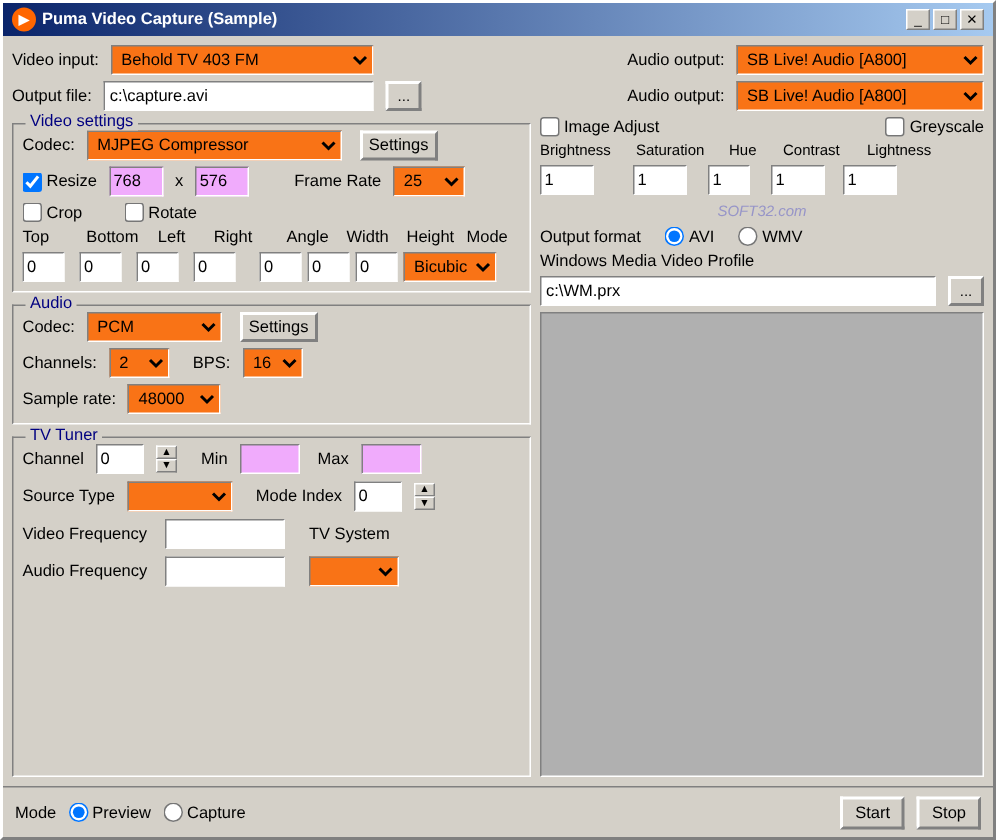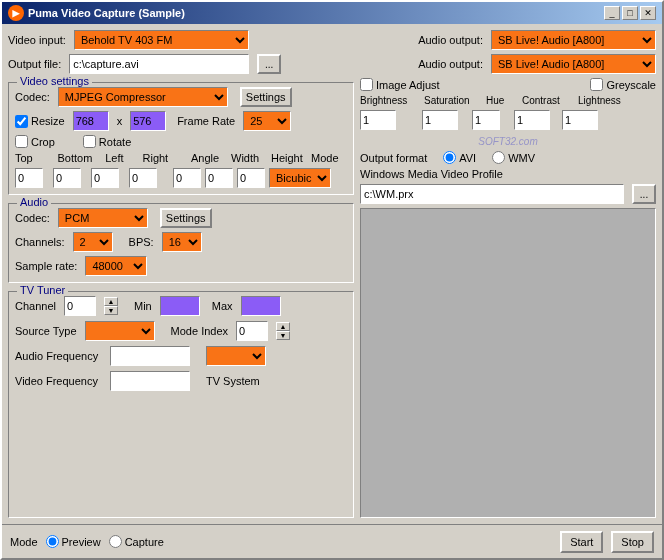--- a/index.html
+++ b/index.html
@@ -166,21 +166,21 @@
       justify-content: space-between;
     }
     input[type="radio"] {
       margin: 0;
     }
     .small-input {
       width: 36px;
       height: 20px;
       border: 1px solid;
       border-color: #808080 #ffffff #ffffff #808080;
-      background: #8b5cf6;
+      background: #f0abfc;
       padding: 1px 2px;
       font-size: 11px;
     }
     .tiny-input {
       width: 28px;
       height: 20px;
       border: 1px solid;
       border-color: #808080 #ffffff #ffffff #808080;
       background: white;
       padding: 1px 2px;
@@ -301,21 +301,21 @@
             </div>
 
             <div class="form-row">
               <div class="checkbox-wrap">
                 <input type="checkbox" checked="" style="">
                 <label>Resize</label>
               </div>
               <input class="small-input" type="text" value="768" style="">
               <span>x</span>
               <input class="small-input" type="text" value="576" style="">
-              <label style="margin-left:3px;text-align:right;">Frame Rate</label>
+              <label style="margin-left:22px;text-align:right;">Frame Rate</label>
               <select style="width:48px;">
                 <option>25</option>
               </select>
             </div>
 
             <div class="form-row">
               <div class="checkbox-wrap">
                 <input type="checkbox" style="">
                 <label>Crop</label>
               </div>
@@ -408,31 +408,31 @@
               </select>
               <label style="margin-left:8px;">Mode Index</label>
               <input class="tiny-input" type="text" style="width: 32px;" value="0">
               <div class="spinner-wrap">
                 <div class="spinner-btn">▲</div>
                 <div class="spinner-btn">▼</div>
               </div>
             </div>
 
             <div class="form-row">
+              <label>Video Frequency</label>
+              <input class="input-field" type="text" style="width: 80px; margin-left: 4px;" value="">
+              <label style="margin-left:8px;">TV System</label>
+            </div>
+
+            <div class="form-row">
               <label>Audio Frequency</label>
               <input class="input-field" type="text" style="width: 80px; margin-left: 4px;" value="">
               <select style="width:60px;margin-left:8px;">
                 <option></option>
               </select>
-            </div>
-
-            <div class="form-row">
-              <label>Video Frequency</label>
-              <input class="input-field" type="text" style="width: 80px; margin-left: 4px;" value="">
-              <label style="margin-left:8px;">TV System</label>
             </div>
           </div>
         </div>
       </div>
 
       <div class="right-panel">
 
         <div style="display:flex;flex-direction:column;gap:4px;">
 
           <div class="form-row">

